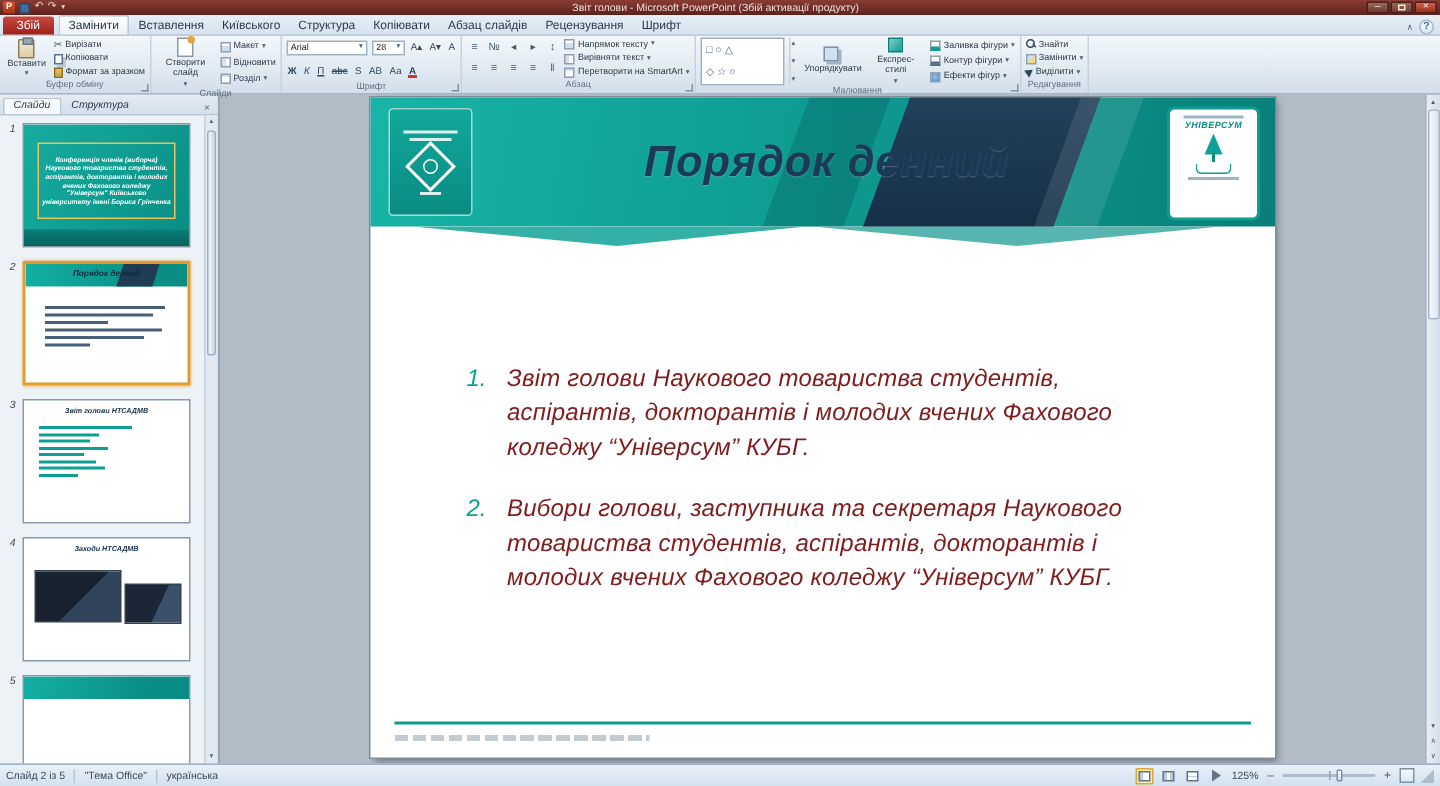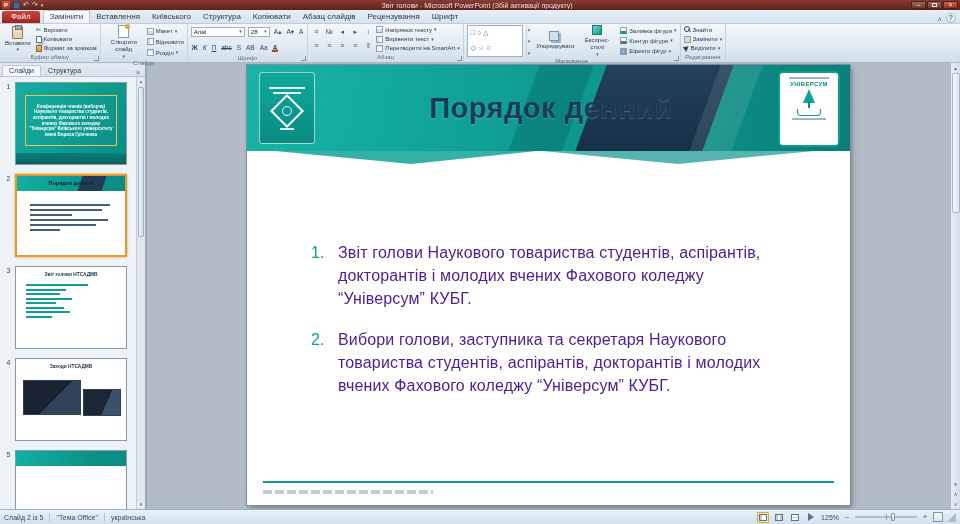--- a/index.html
+++ b/index.html
@@ -71,21 +71,21 @@
   .shsc{display:flex;flex-direction:column;justify-content:space-between;border-left:1px solid #c6d2de;padding:1px 1px;font-size:5px;color:#55677a;}
   .arr-ico{width:10px;height:10px;background:#cfe0ef;border:1px solid #7d93a8;box-shadow:2px 2px 0 0 #9fb4c8;margin-bottom:1px;}
   .qs-ico{width:10px;height:10px;background:linear-gradient(135deg,#7fd0c8,#0e9c91);border:1px solid #0b7f78;margin-bottom:1px;}
   .i-mag{width:7px;height:7px;position:relative;display:inline-block;}
   .i-mag:before{content:"";position:absolute;left:0;top:0;width:4px;height:4px;border:1px solid #33475c;border-radius:50%;}
   .i-mag:after{content:"";position:absolute;left:4px;top:4px;width:3px;height:1px;background:#33475c;transform:rotate(45deg);}
   .i-sel{width:0;height:0;border-left:5px solid #33475c;border-top:3px solid transparent;border-bottom:3px solid transparent;transform:rotate(-35deg);display:inline-block;}
   .rgspacer{flex:1;border-right:none;}
 
   
-  .workspace{position:absolute;left:0;top:63px;right:0;bottom:15px;display:flex;}
+  .workspace{position:absolute;left:0;top:63px;right:0;bottom:15px;display:flex;font-style:italic;}
   .panel{width:145px;background:#edf2f7;display:flex;flex-direction:column;position:relative;flex:0 0 145px;}
   .splitter{width:2px;background:#99a7b5;flex:0 0 2px;cursor:col-resize;}
   .ptabs{height:14px;display:flex;align-items:flex-end;background:linear-gradient(#e3ebf3,#d5e0eb);border-bottom:1px solid #b9c6d4;padding:0 2px;gap:1px;flex:0 0 14px;}
   .ptab{font-size:7px;padding:1px 6px 2px;color:#2b3a49;}
   .ptab.active{background:#f7fafc;border:1px solid #b9c6d4;border-bottom:none;border-radius:2px 2px 0 0;}
   .pclose{margin-left:auto;font-size:7px;color:#5a6b7d;padding:0 3px;}
   .thumbs{flex:1;overflow:hidden;padding:5px 10px 0 2px;position:relative;}
   .titem{display:flex;margin-bottom:9px;}
   .tnum{width:13px;font-size:7px;color:#3c4a58;text-align:center;padding-top:1px;flex:0 0 13px;}
   .tbox{width:112px;height:83px;background:#fff;border:1px solid #8a99a8;position:relative;overflow:hidden;}
@@ -137,21 +137,21 @@
   .bl{display:block;height:2px;background:#9fb4c4;}
   .bl1{width:40px;} .bl2{width:34px;}
   .bt{font-size:6px;font-weight:bold;color:#0b8d85;letter-spacing:.3px;}
   .tree{position:relative;width:26px;height:20px;}
   .tree:before{content:"";position:absolute;left:7px;top:0;border-left:6px solid transparent;border-right:6px solid transparent;border-bottom:14px solid #0fa096;}
   .tree:after{content:"";position:absolute;left:12px;top:13px;width:2px;height:6px;background:#0b8d85;}
   .book{width:24px;height:7px;border:1px solid #0e9c91;border-top:none;border-radius:0 0 4px 4px;margin-top:-2px;}
   .agenda{position:absolute;left:64px;top:176px;width:472px;}
   .aitem{display:flex;margin-bottom:17px;}
   .anum{color:#0ca193;font-size:16px;flex:0 0 27px;line-height:1.45;}
-  .atext{font-size:16px;color:#4c1d95;line-height:1.45;letter-spacing:.15px;}
+  .atext{font-size:16px;color:#7f1d1d;line-height:1.45;letter-spacing:.15px;}
   .sline{position:absolute;left:16px;right:16px;bottom:22px;height:2px;background:#0e9c91;}
   .sfoot{position:absolute;left:16px;bottom:11px;width:170px;height:4px;background:repeating-linear-gradient(90deg,#aab4bd 0 9px,transparent 9px 12px);opacity:.7;}
 
   
   .statusbar{position:absolute;left:0;right:0;bottom:0;height:15px;background:linear-gradient(#e9f1f9,#d2e0ee);border-top:1px solid #9fb0c2;display:flex;align-items:center;font-size:7px;color:#3b4a5a;padding:0 4px;gap:6px;z-index:30;}
   .sdiv{width:1px;height:9px;background:#b3c2d1;}
   .sright{margin-left:auto;display:flex;align-items:center;gap:4px;}
   .vbtn{width:12px;height:11px;display:flex;align-items:center;justify-content:center;border:1px solid transparent;border-radius:1px;}
   .vbtn.active{background:#fce8b5;border-color:#d9a93c;}
   .vi{width:8px;height:7px;border:1px solid #5f7488;background:#fff;display:inline-block;}
@@ -181,21 +181,21 @@
     </div>
     <div class="title-text">Звіт голови - Microsoft PowerPoint (Збій активації продукту)</div>
     <div class="wctl">
       <span class="wbtn">–</span>
       <span class="wbtn"><span class="maxbox"></span></span>
       <span class="wbtn close">×</span>
     </div>
   </div>
 
   <div class="tabsrow">
-    <span class="ftab">Файл</span>
+    <span class="ftab">Збій</span>
     <span class="rtab active">Замінити</span>
     <span class="rtab">Вставлення</span>
     <span class="rtab">Київського</span>
     <span class="rtab">Структура</span>
     <span class="rtab">Копіювати</span>
     <span class="rtab">Абзац слайдів</span>
     <span class="rtab">Рецензування</span>
     <span class="rtab">Шрифт</span>
     <div class="tabsrow-right">
       <span class="minrib">∧</span>

